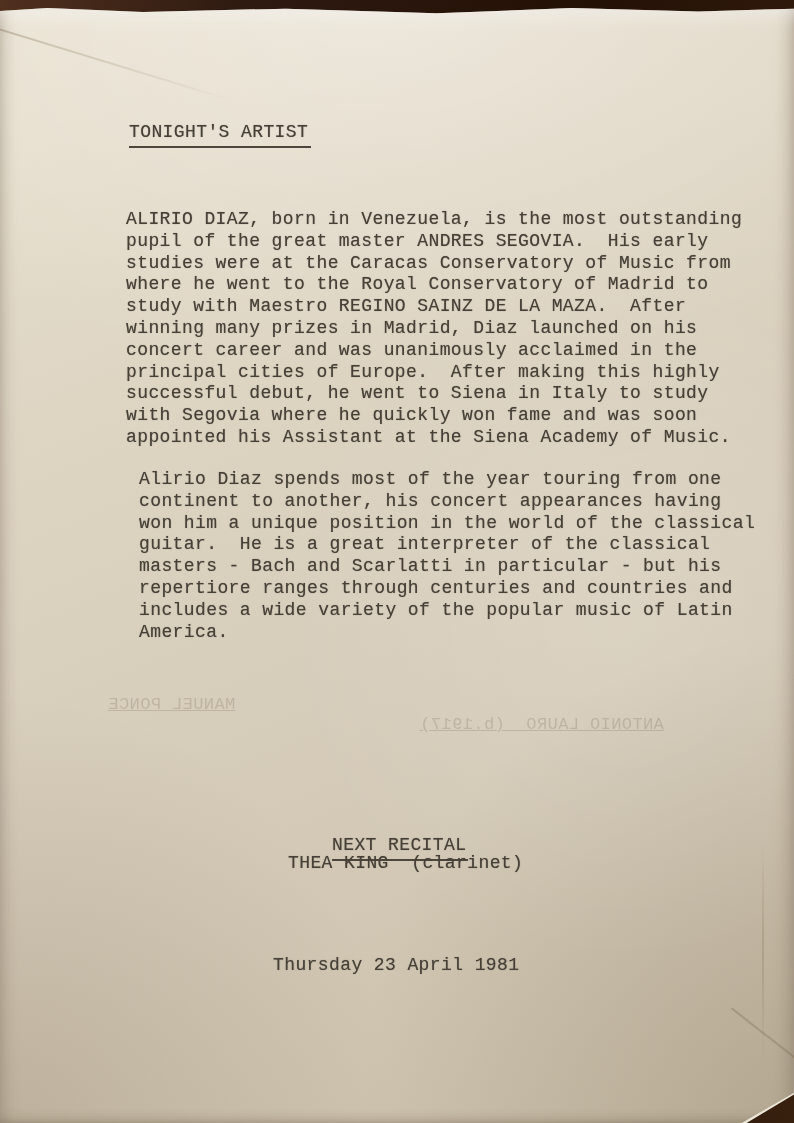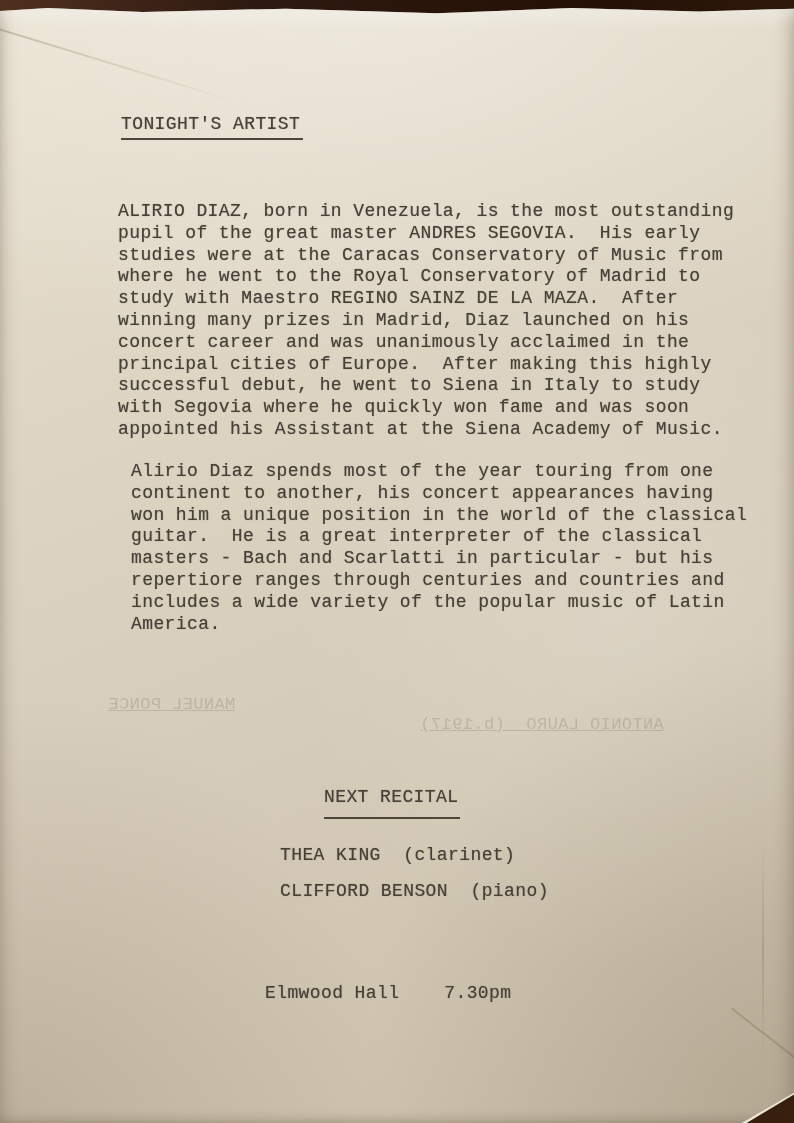--- a/index.html
+++ b/index.html
@@ -29,38 +29,38 @@
       radial-gradient(90% 70% at 0% 100%, rgba(90,70,45,0.16), rgba(90,70,45,0) 55%),
       radial-gradient(60% 45% at 78% 55%, rgba(255,255,255,0.14), rgba(255,255,255,0) 70%),
       linear-gradient(158deg, #e9e2d1 0%, #ded5c3 30%, #d7cdbb 55%, #cfc5b1 80%, #c9bfaa 100%);
     box-shadow:
       inset 0 16px 22px -14px rgba(255,255,255,0.85),
       inset 10px 0 18px -12px rgba(70,45,25,0.50),
       inset -12px 0 20px -14px rgba(70,45,25,0.55),
       inset 0 -10px 16px -12px rgba(70,45,25,0.30);
   }
   .paper .ink {
-    position: absolute; margin: 8px;
+    position: absolute; margin: 16px;
     color: #464037;
     font-size: 18px; font-weight: normal;
     letter-spacing: 0.4px; line-height: 21.8px;
     white-space: pre;
     text-shadow: 0 0 1px rgba(70,63,53,0.55);
   }
   .title {
     left: 113px; top: 99px;
     border-bottom: 2px solid #4c463c;
     padding-bottom: 2px; padding-right: 3px;
   }
   .para-1 { left: 110px; top: 186px; }
   .para-2 { left: 123px; top: 446px; }
   .nr-heading {
-    left: 316px; top: 772px;
+    left: 316px; top: 812px;
     border-bottom: 2px solid #4c463c;
-    padding-bottom: 8px; padding-right: 2px;
+    padding-bottom: 2px; padding-right: 2px;
   }
   .performer-1 { left: 272px; top: 830px; }
   .performer-2 { left: 272px; top: 866px; }
   .recital-date { left: 257px; top: 932px; }
   .recital-venue { left: 257px; top: 968px; }
 
   
   .ghost {
     position: absolute; margin: 0;
     transform: scaleX(-1);
@@ -121,17 +121,16 @@
 won him a unique position in the world of the classical
 guitar.  He is a great interpreter of the classical
 masters - Bach and Scarlatti in particular - but his
 repertiore ranges through centuries and countries and
 includes a wide variety of the popular music of Latin
 America.</p>
 
     <h2 class="ink nr-heading">NEXT RECITAL</h2>
 
     <div class="ink performer-1">THEA KING  (clarinet)</div>
-    <div class="ink performer-2">CLIFFORD BENSON  (piano)</div>
 
-    <div class="ink recital-venue">Elmwood Hall    7.30pm</div>
+    <div class="ink recital-date">Thursday 23 April 1981</div>
   </div>
 </div>
 
 </body></html>

